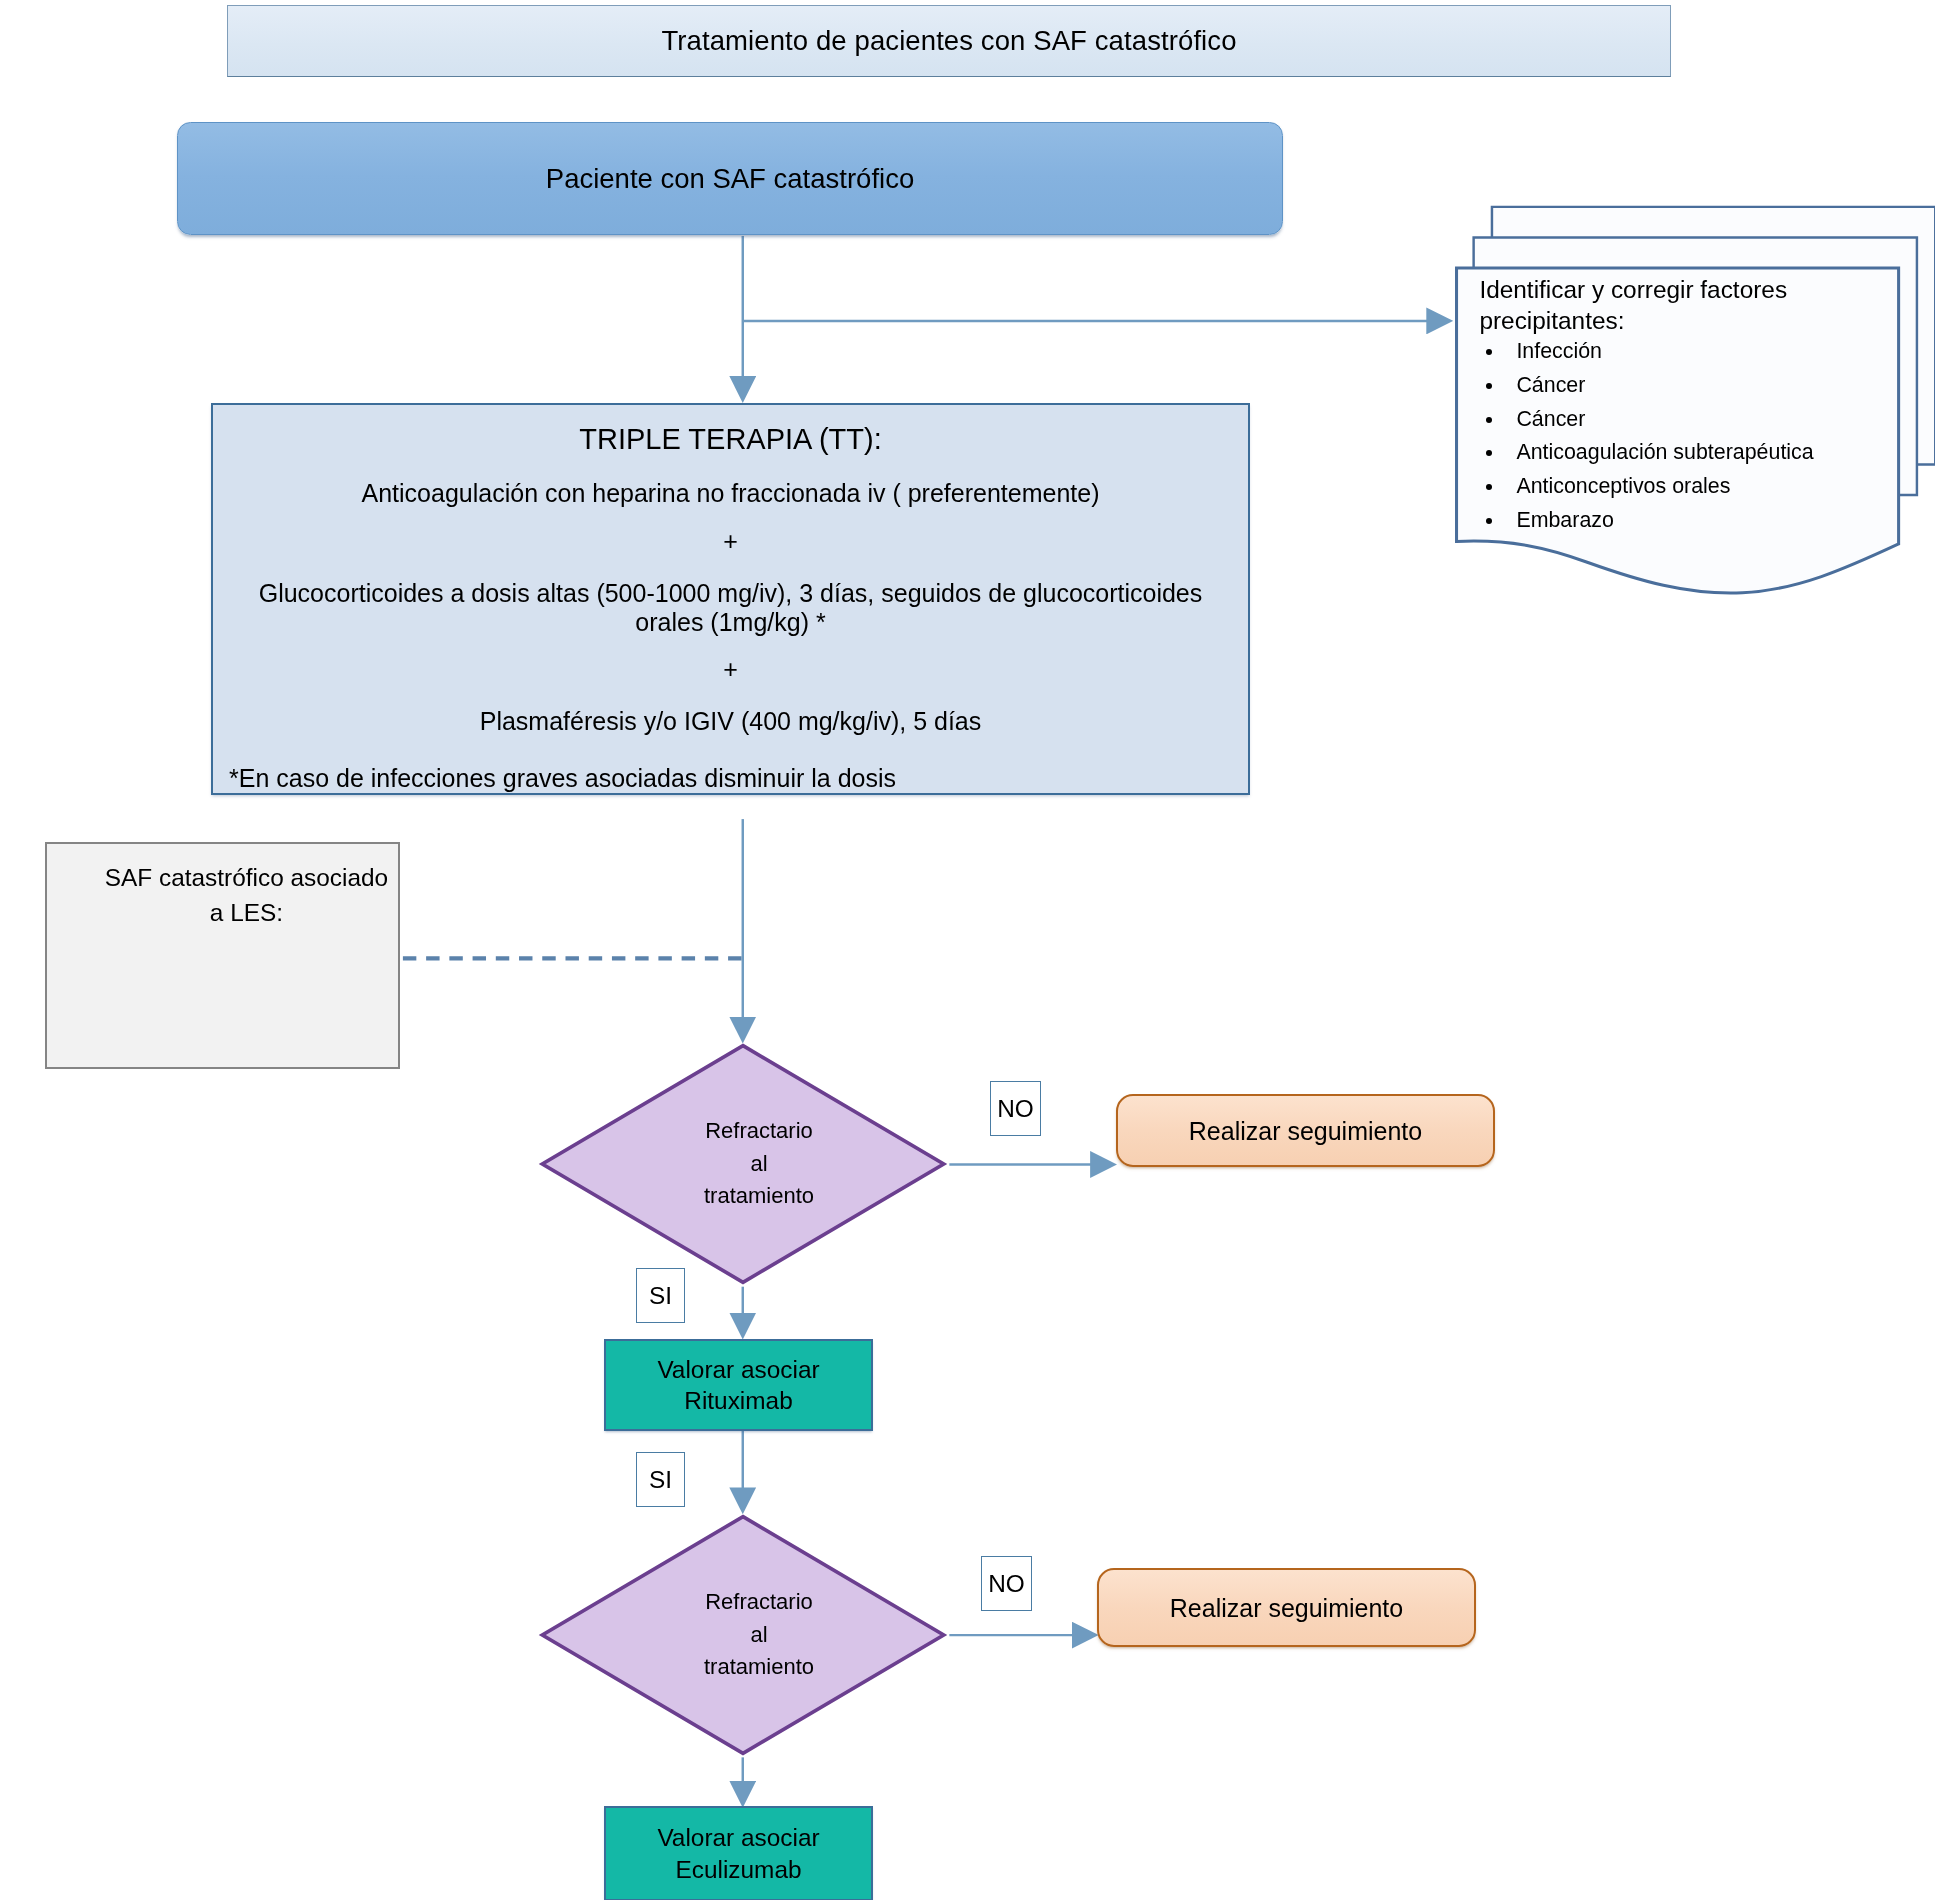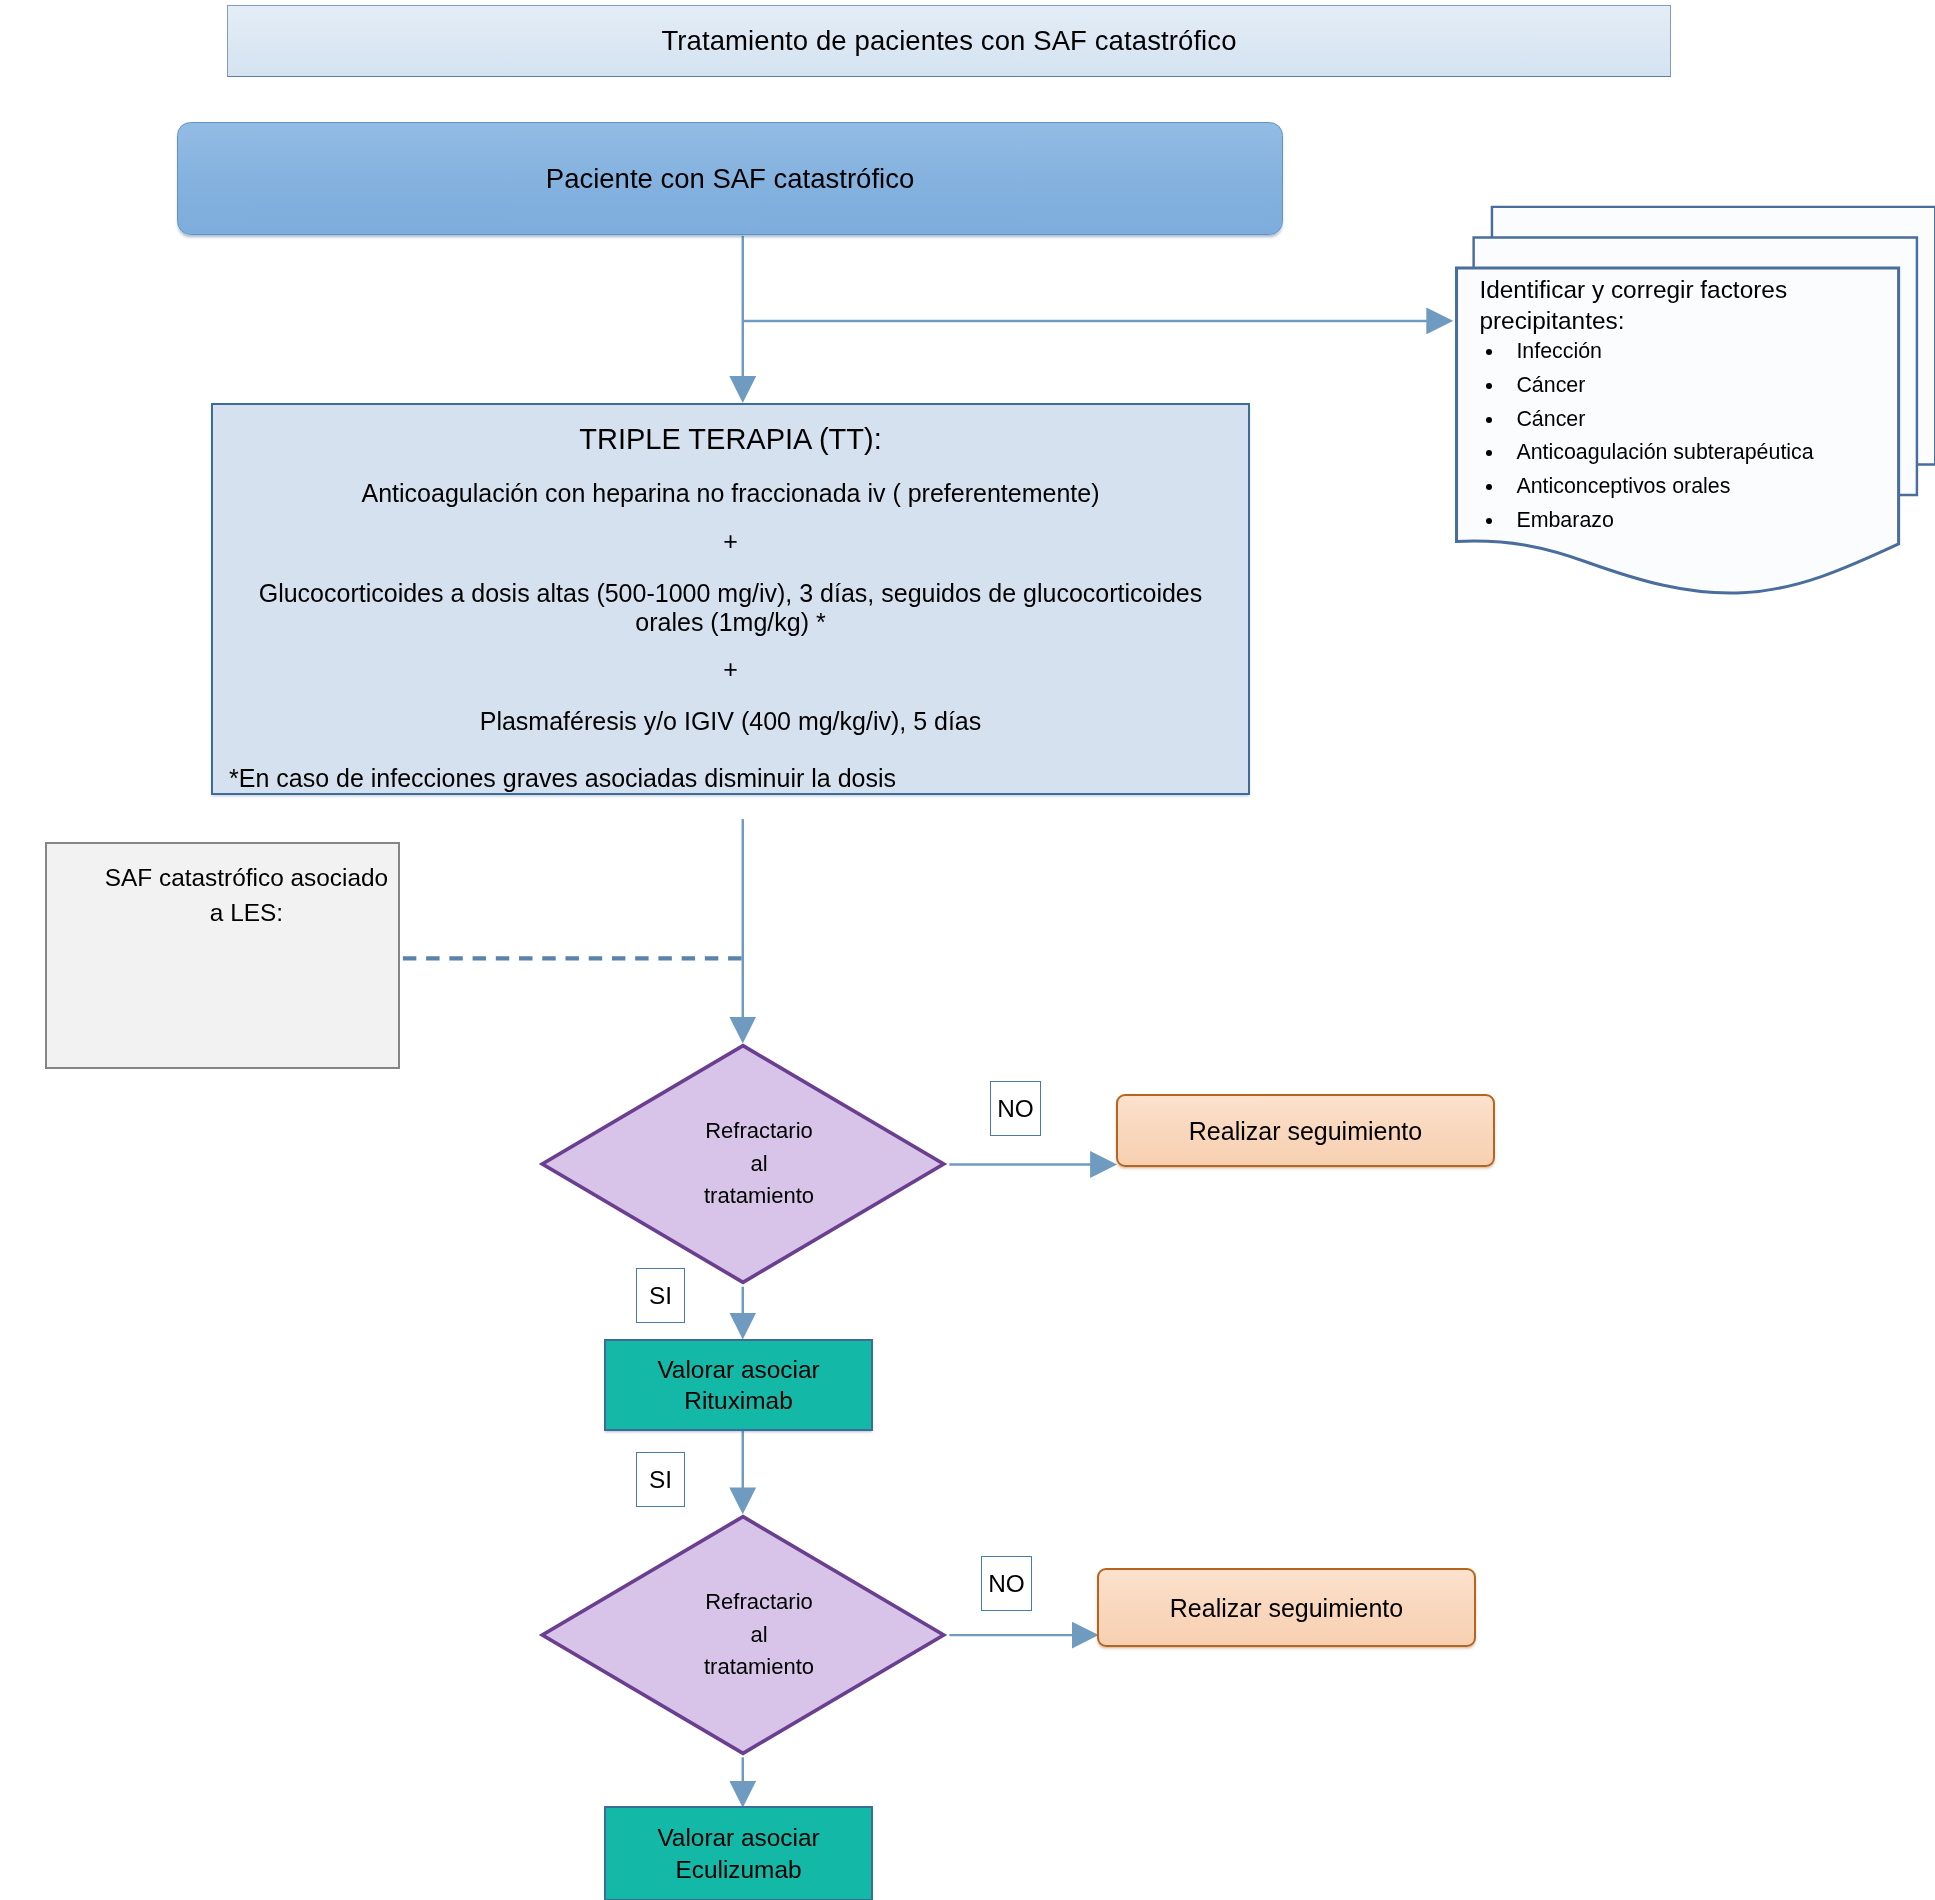--- a/index.html
+++ b/index.html
@@ -85,21 +85,21 @@
     display:flex;align-items:center;justify-content:center;text-align:center;
     font-size:22px;line-height:1.48;white-space:pre-line;
   }
   #diamond-1{left:538px;top:1042px;width:410px;height:244px;}
   #diamond-2{left:538px;top:1513px;width:410px;height:244px;}
 
   
   .followup{
     background:linear-gradient(180deg,#fce2ce 0%, #f9d7bd 50%, #f7d0b2 100%);
     border:2.4px solid #b5651d;
-    border-radius:9px;
+    border-radius:17px;
     box-shadow:0 2.4px 3.1px -1.8px rgba(140,90,40,.5);
     font-size:25px;
   }
   #followup-1{left:1116px;top:1094px;width:379px;height:73px;}
   #followup-2{left:1097px;top:1568px;width:379px;height:79px;}
 
   
   .action-box{
     background:#14b8a6;
     border:2.4px solid #3c6d99;

